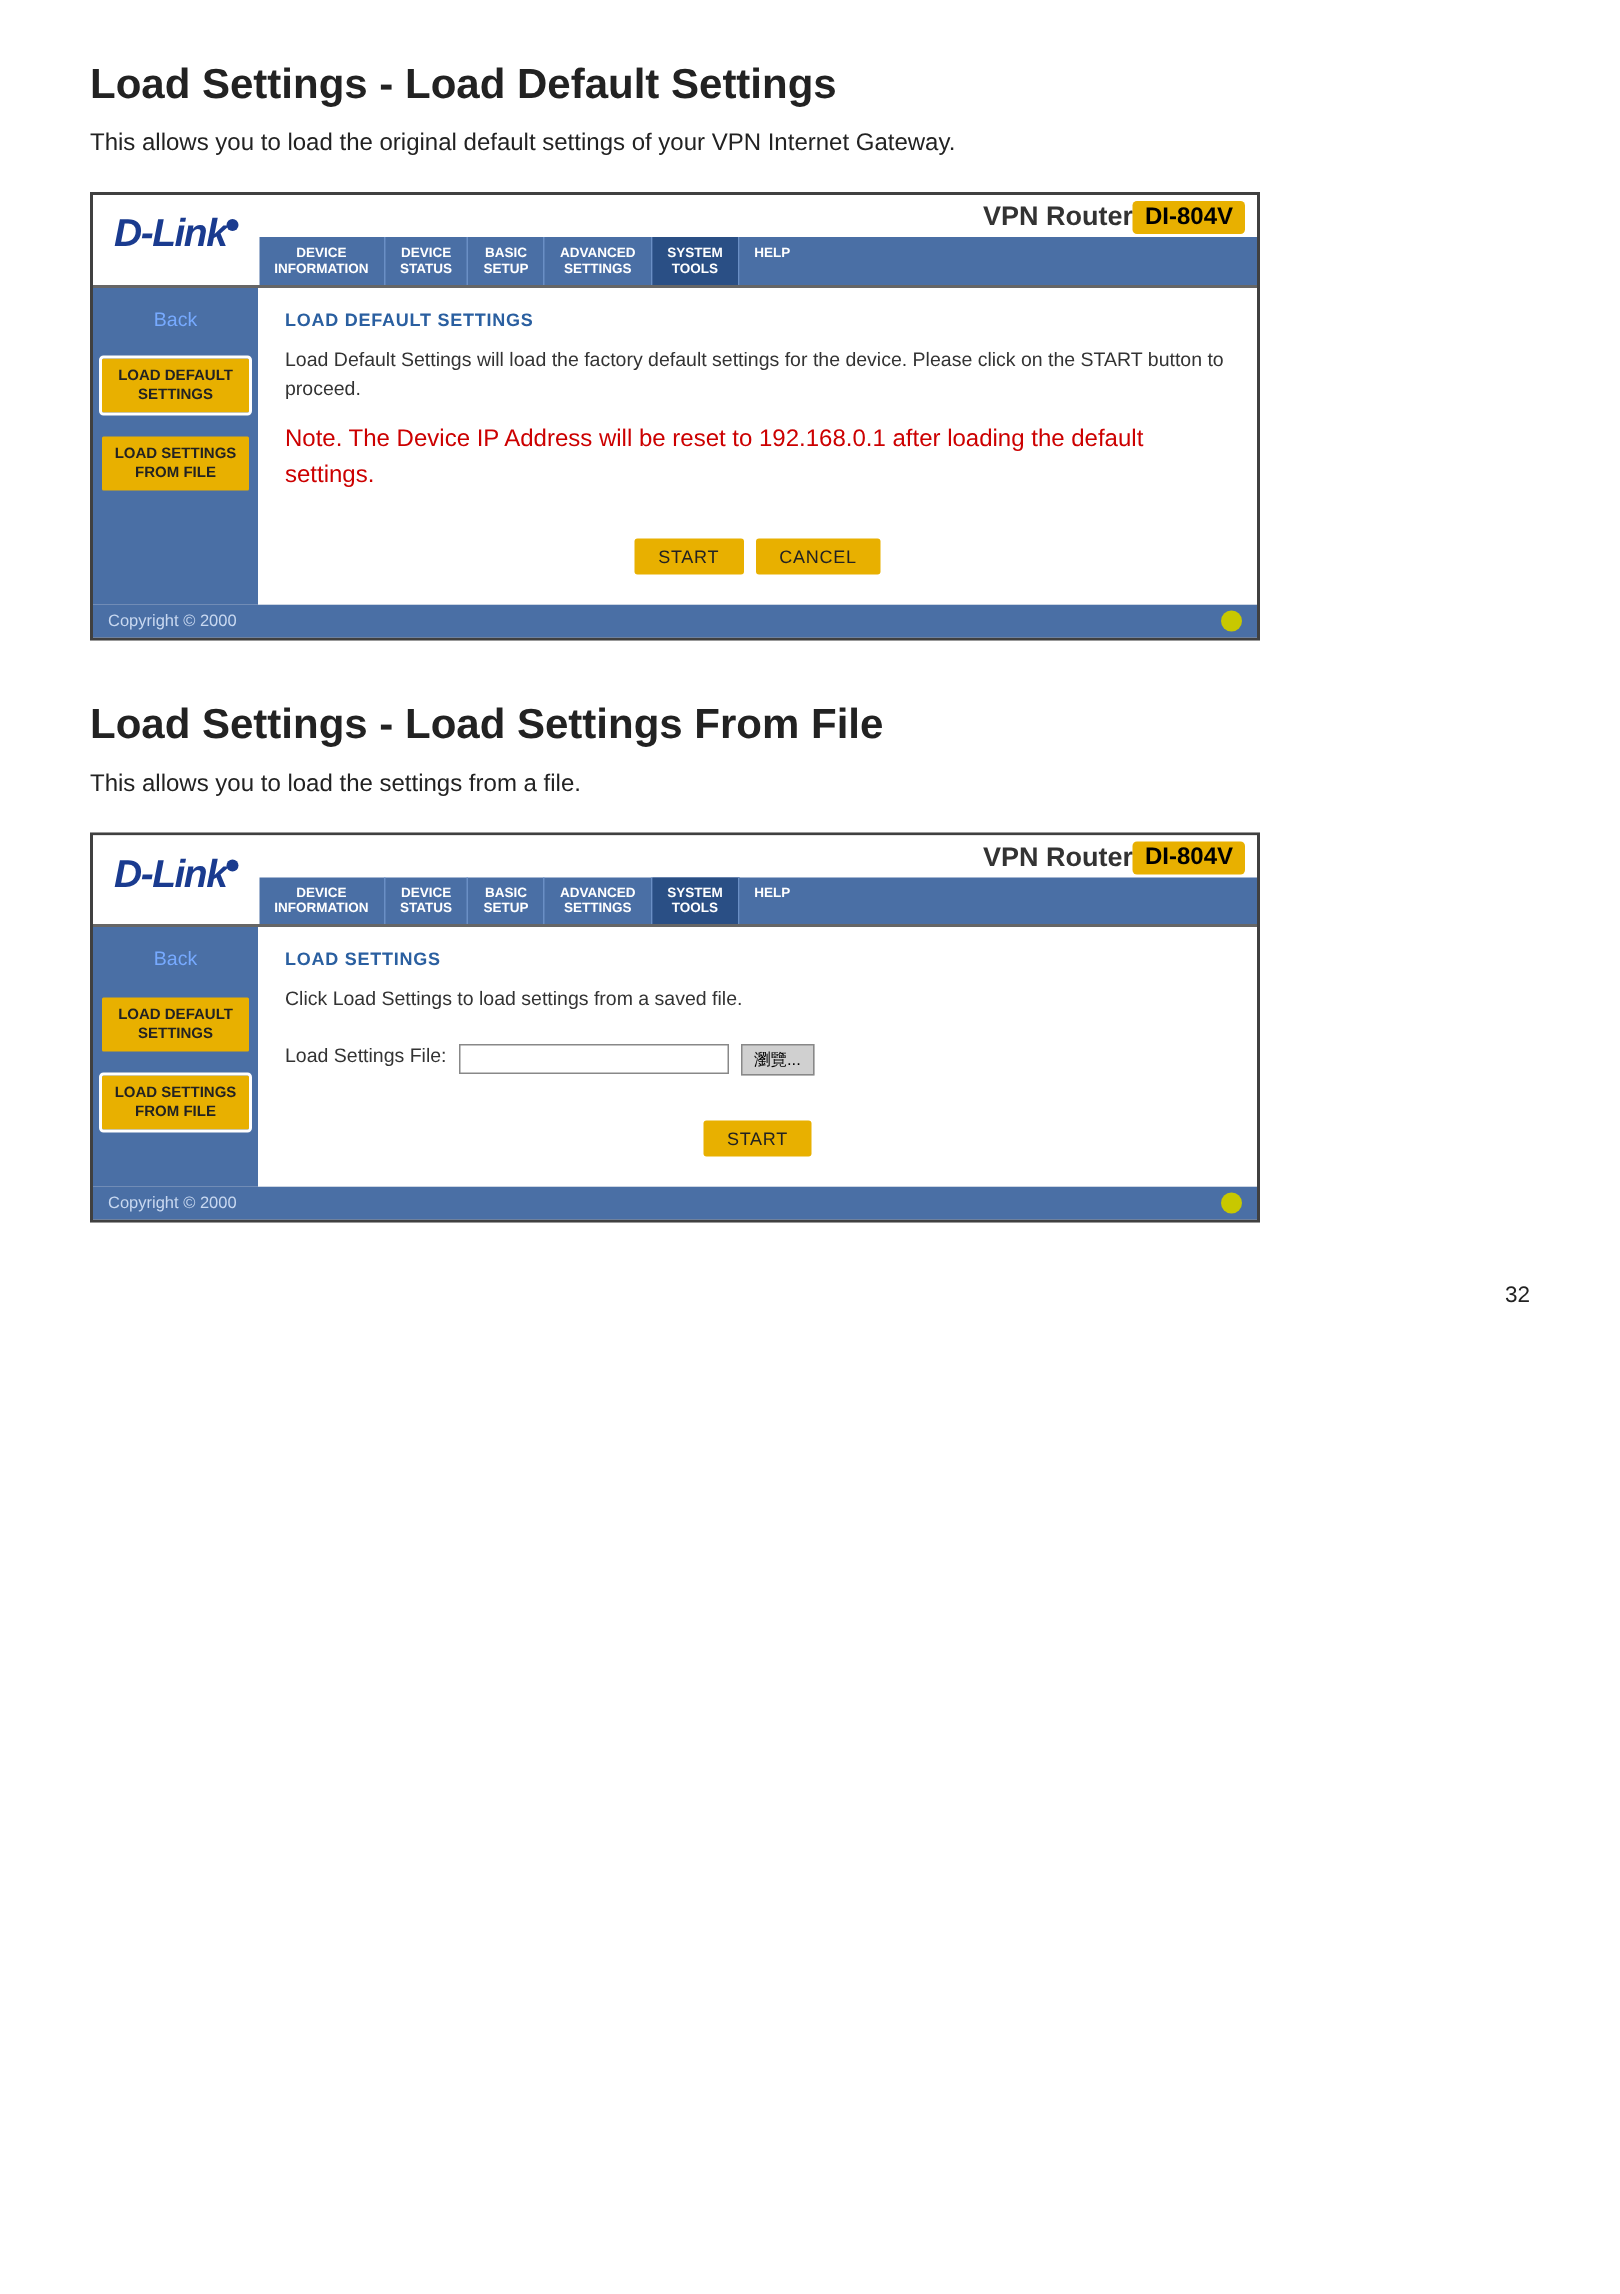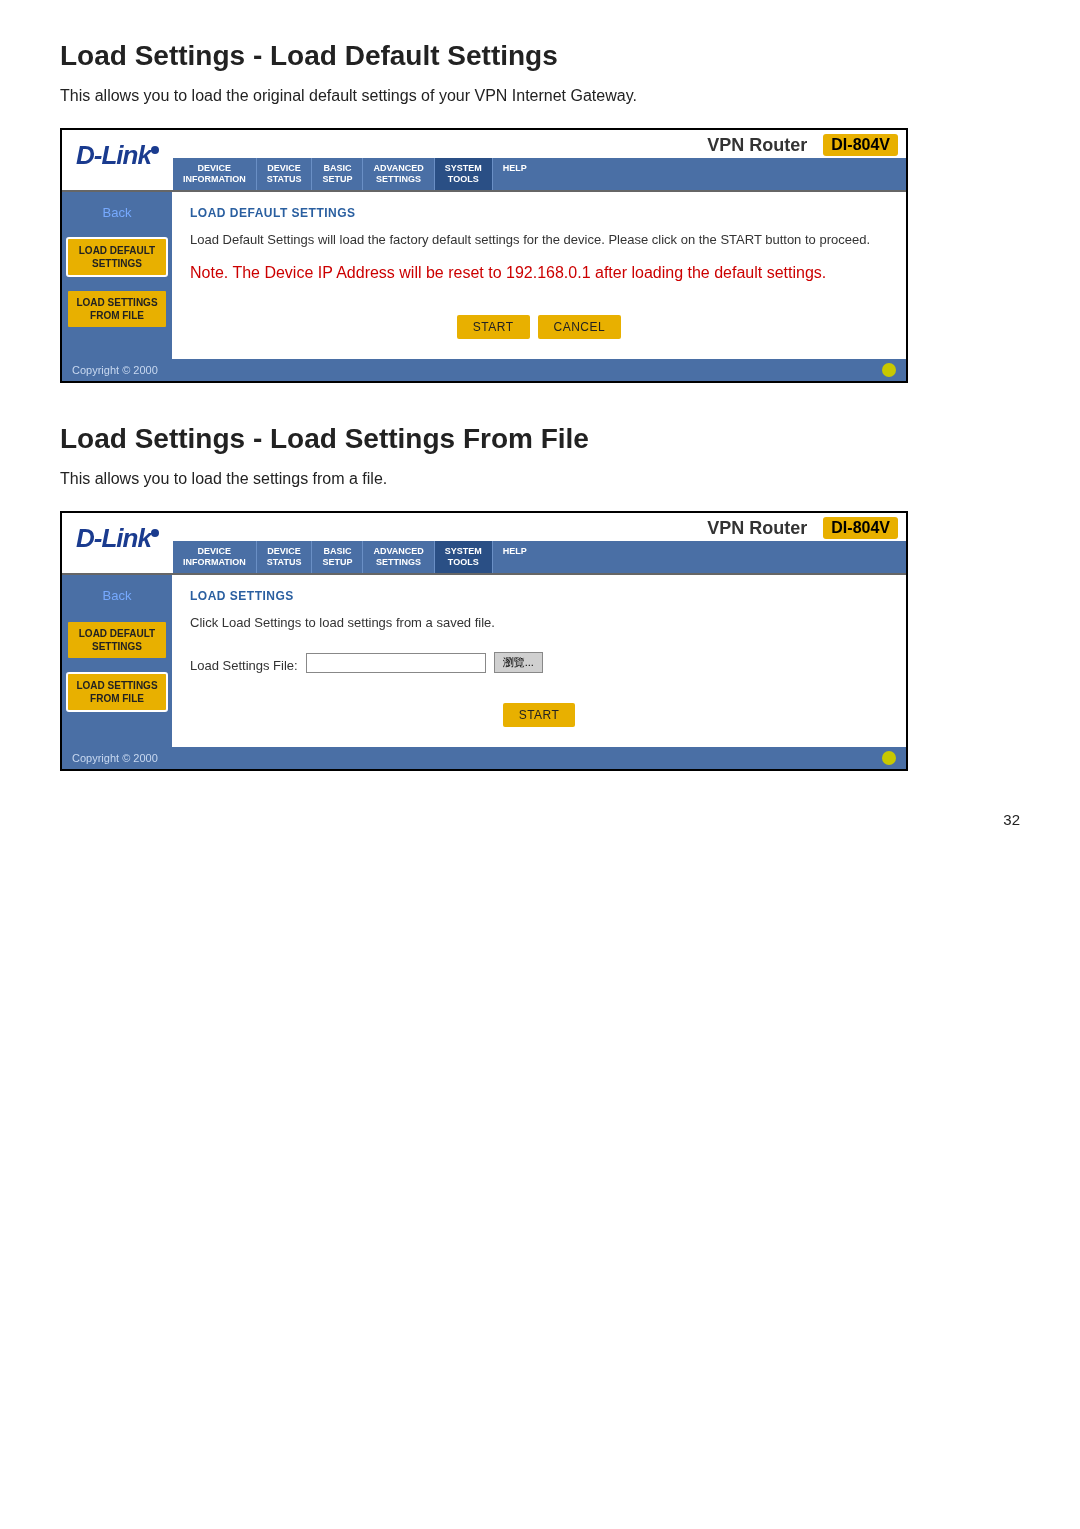--- a/index.html
+++ b/index.html
@@ -19,24 +19,24 @@
     }
 
     .page-description {
       font-size: 16px;
       margin-bottom: 20px;
       line-height: 1.5;
     }
 
     
     .router-box {
-      border: 2px solid #000000;
+      border: 2px solid #404040;
       background: #e8e8e8;
       margin-bottom: 40px;
-      width: 848px;
+      width: 780px;
     }
 
     
     .router-header {
       display: flex;
       align-items: stretch;
       background: #fff;
       border-bottom: 2px solid #666;
     }
 
@@ -63,23 +63,22 @@
     .router-title-area {
       display: flex;
       flex-direction: column;
       flex: 1;
       background: #fff;
     }
 
     .vpn-brand {
       display: flex;
       justify-content: flex-end;
-      align-items: center;
       padding: 4px 8px 2px;
-      gap: 16px;
+      gap: 0;
     }
 
     .vpn-label {
       font-size: 18px;
       font-weight: bold;
       color: #333;
     }
 
     .model-badge {
       background: #e8b000;
@@ -224,21 +223,21 @@
     .footer-dot {
       width: 14px;
       height: 14px;
       background: #c8c800;
       border-radius: 50%;
     }
 
     
     .file-input-row {
       display: flex;
-      align-items: flex-end;
+      align-items: flex-start;
       gap: 8px;
       margin: 20px 0;
       font-size: 13px;
     }
 
     .file-label {
       font-size: 13px;
       color: #333;
     }
 

